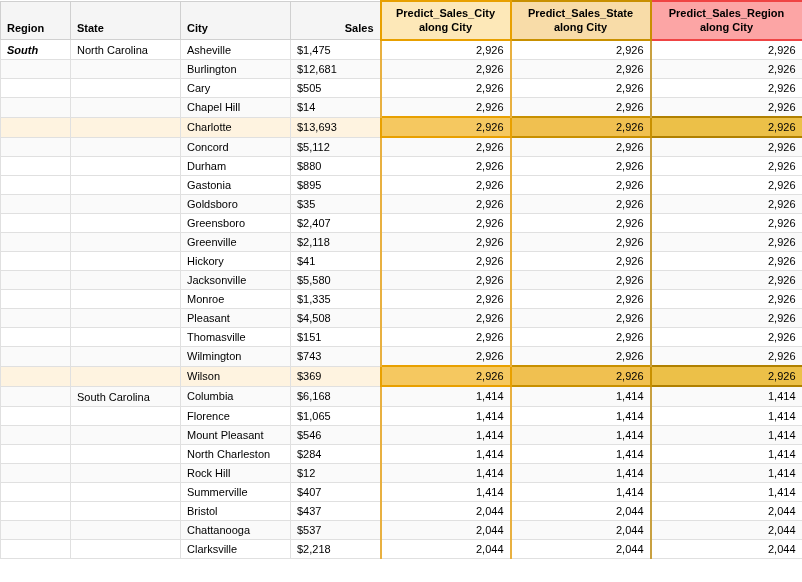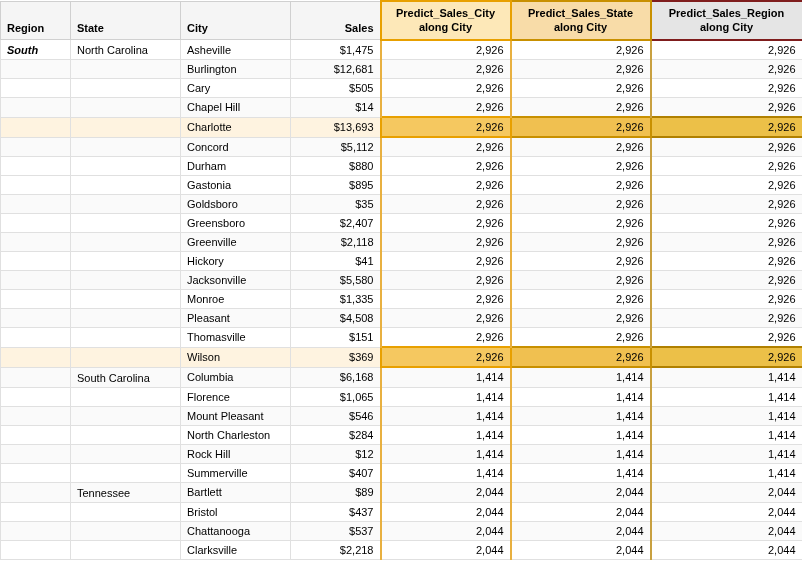--- a/index.html
+++ b/index.html
@@ -57,21 +57,21 @@
       font-weight: bold;
       vertical-align: top;
       padding-top: 4px;
       font-style: italic;
     }
     td.state-cell {
       vertical-align: top;
       padding-top: 4px;
     }
     td.sales-cell {
-      text-align: right;
+      text-align: left;
     }
     td.pred-cell {
       text-align: right;
     }
 
     
     tr.highlight-row td {
       background: #fef3e0;
     }
     tr.highlight-row td.pred-cell-1 {
@@ -128,22 +128,22 @@
 
     thead th.pred-col-1 {
       background: #fde8b8;
       border: 2px solid #e8a000;
     }
     thead th.pred-col-2 {
       background: #f8dca8;
       border: 2px solid #c89000;
     }
     thead th.pred-col-3 {
-      background: #e5e5e5;
-      border: 2px solid #7f1d1d;
+      background: #fca5a5;
+      border: 2px solid #ef4444;
     }
   </style>
 </head>
 <body>
 
 <div class="table-container">
   <table>
     <colgroup>
         <col class="region">
     <col class="state">
@@ -302,20 +302,29 @@
         </tr>
         <tr class="row-even">
           <td></td>
           <td></td>
           <td>Thomasville</td>
           <td class="sales-cell">$151</td>
           <td class="pred-cell pred-cell-1" style="text-align: right;">2,926</td>
           <td class="pred-cell pred-cell-2" style="text-align: right;">2,926</td>
           <td class="pred-cell pred-cell-3" style="text-align: right;">2,926</td>
         </tr>
+        <tr class="row-odd">
+          <td></td>
+          <td></td>
+          <td>Wilmington</td>
+          <td class="sales-cell">$743</td>
+          <td class="pred-cell pred-cell-1" style="text-align: right;">2,926</td>
+          <td class="pred-cell pred-cell-2" style="text-align: right;">2,926</td>
+          <td class="pred-cell pred-cell-3" style="text-align: right;">2,926</td>
+        </tr>
         <tr class="highlight-row">
           <td></td>
           <td></td>
           <td>Wilson</td>
           <td class="sales-cell">$369</td>
           <td class="pred-cell pred-cell-1" style="text-align: right;">2,926</td>
           <td class="pred-cell pred-cell-2" style="text-align: right;">2,926</td>
           <td class="pred-cell pred-cell-3" style="text-align: right;">2,926</td>
         </tr>
         <tr class="row-odd">
@@ -364,29 +373,20 @@
           <td class="pred-cell pred-cell-3" style="text-align: right;">1,414</td>
         </tr>
         <tr class="row-even">
           <td></td>
           <td></td>
           <td>Summerville</td>
           <td class="sales-cell">$407</td>
           <td class="pred-cell pred-cell-1" style="text-align: right;">1,414</td>
           <td class="pred-cell pred-cell-2" style="text-align: right;">1,414</td>
           <td class="pred-cell pred-cell-3" style="text-align: right;">1,414</td>
-        </tr>
-        <tr class="row-odd">
-          <td></td>
-          <td class="state-cell">Tennessee</td>
-          <td>Bartlett</td>
-          <td class="sales-cell">$89</td>
-          <td class="pred-cell pred-cell-1" style="text-align: right;">2,044</td>
-          <td class="pred-cell pred-cell-2" style="text-align: right;">2,044</td>
-          <td class="pred-cell pred-cell-3" style="text-align: right;">2,044</td>
         </tr>
         <tr class="row-even">
           <td></td>
           <td></td>
           <td>Bristol</td>
           <td class="sales-cell">$437</td>
           <td class="pred-cell pred-cell-1" style="text-align: right;">2,044</td>
           <td class="pred-cell pred-cell-2" style="text-align: right;">2,044</td>
           <td class="pred-cell pred-cell-3" style="text-align: right;">2,044</td>
         </tr>

